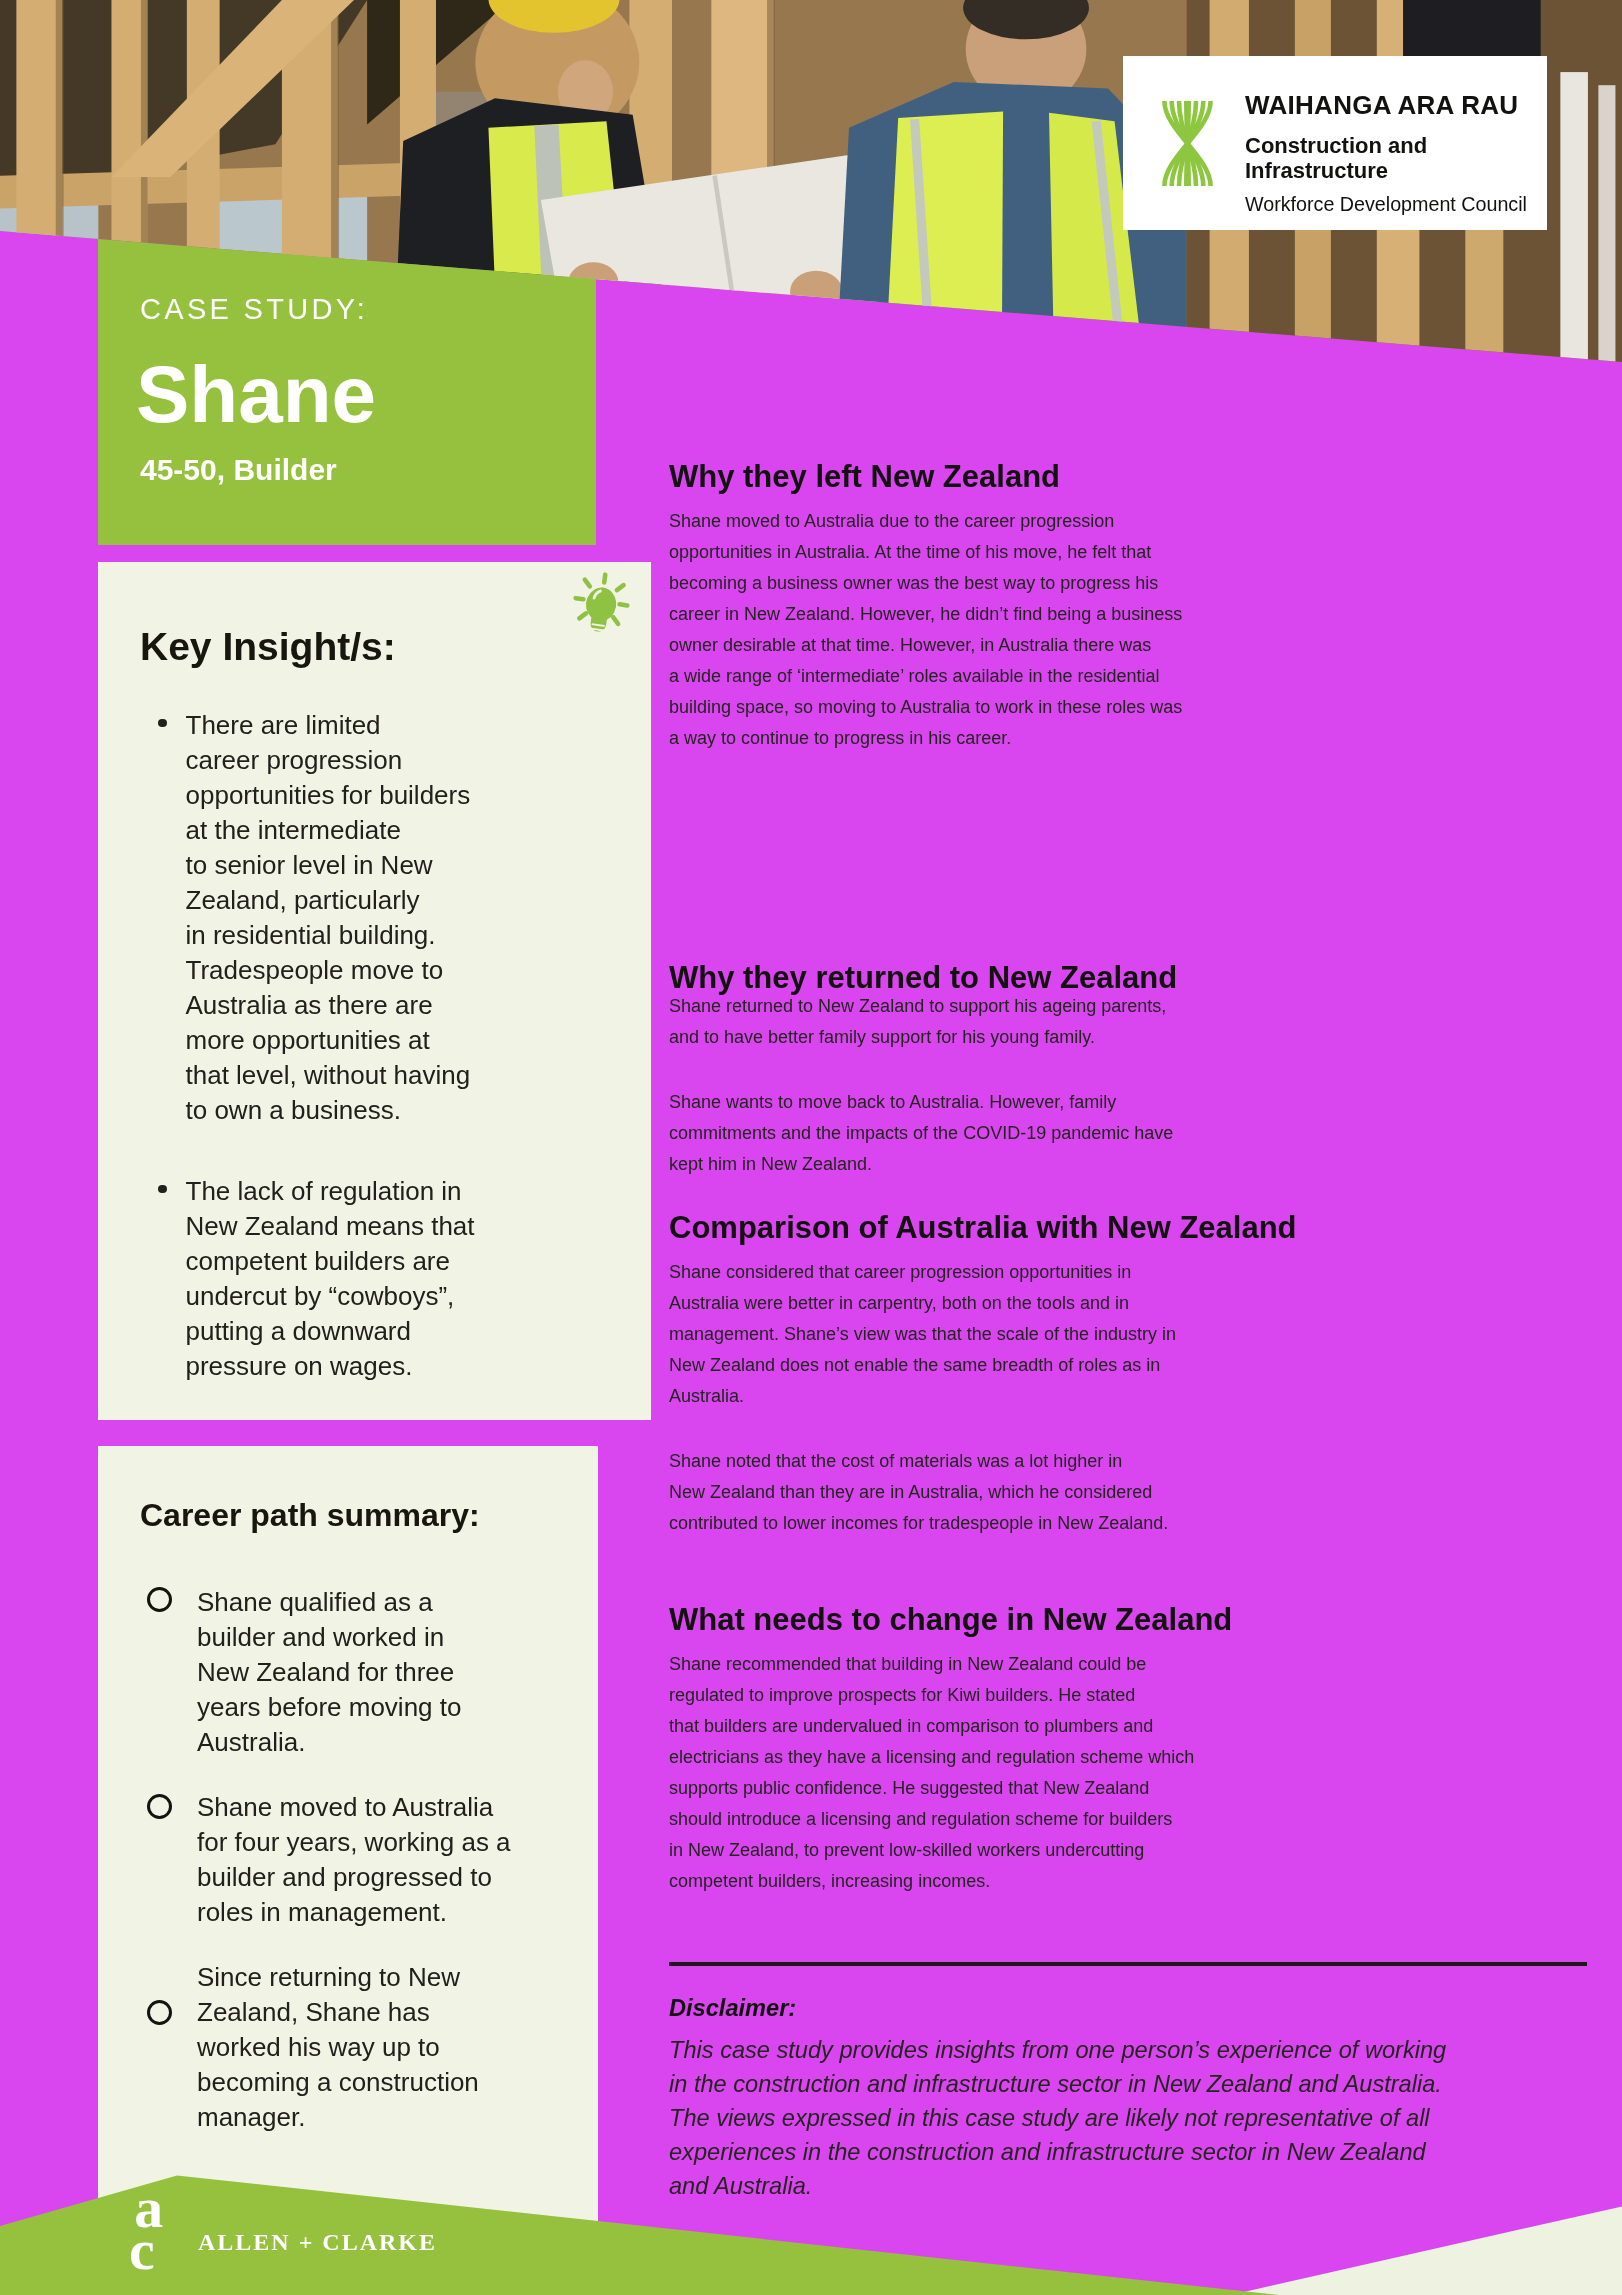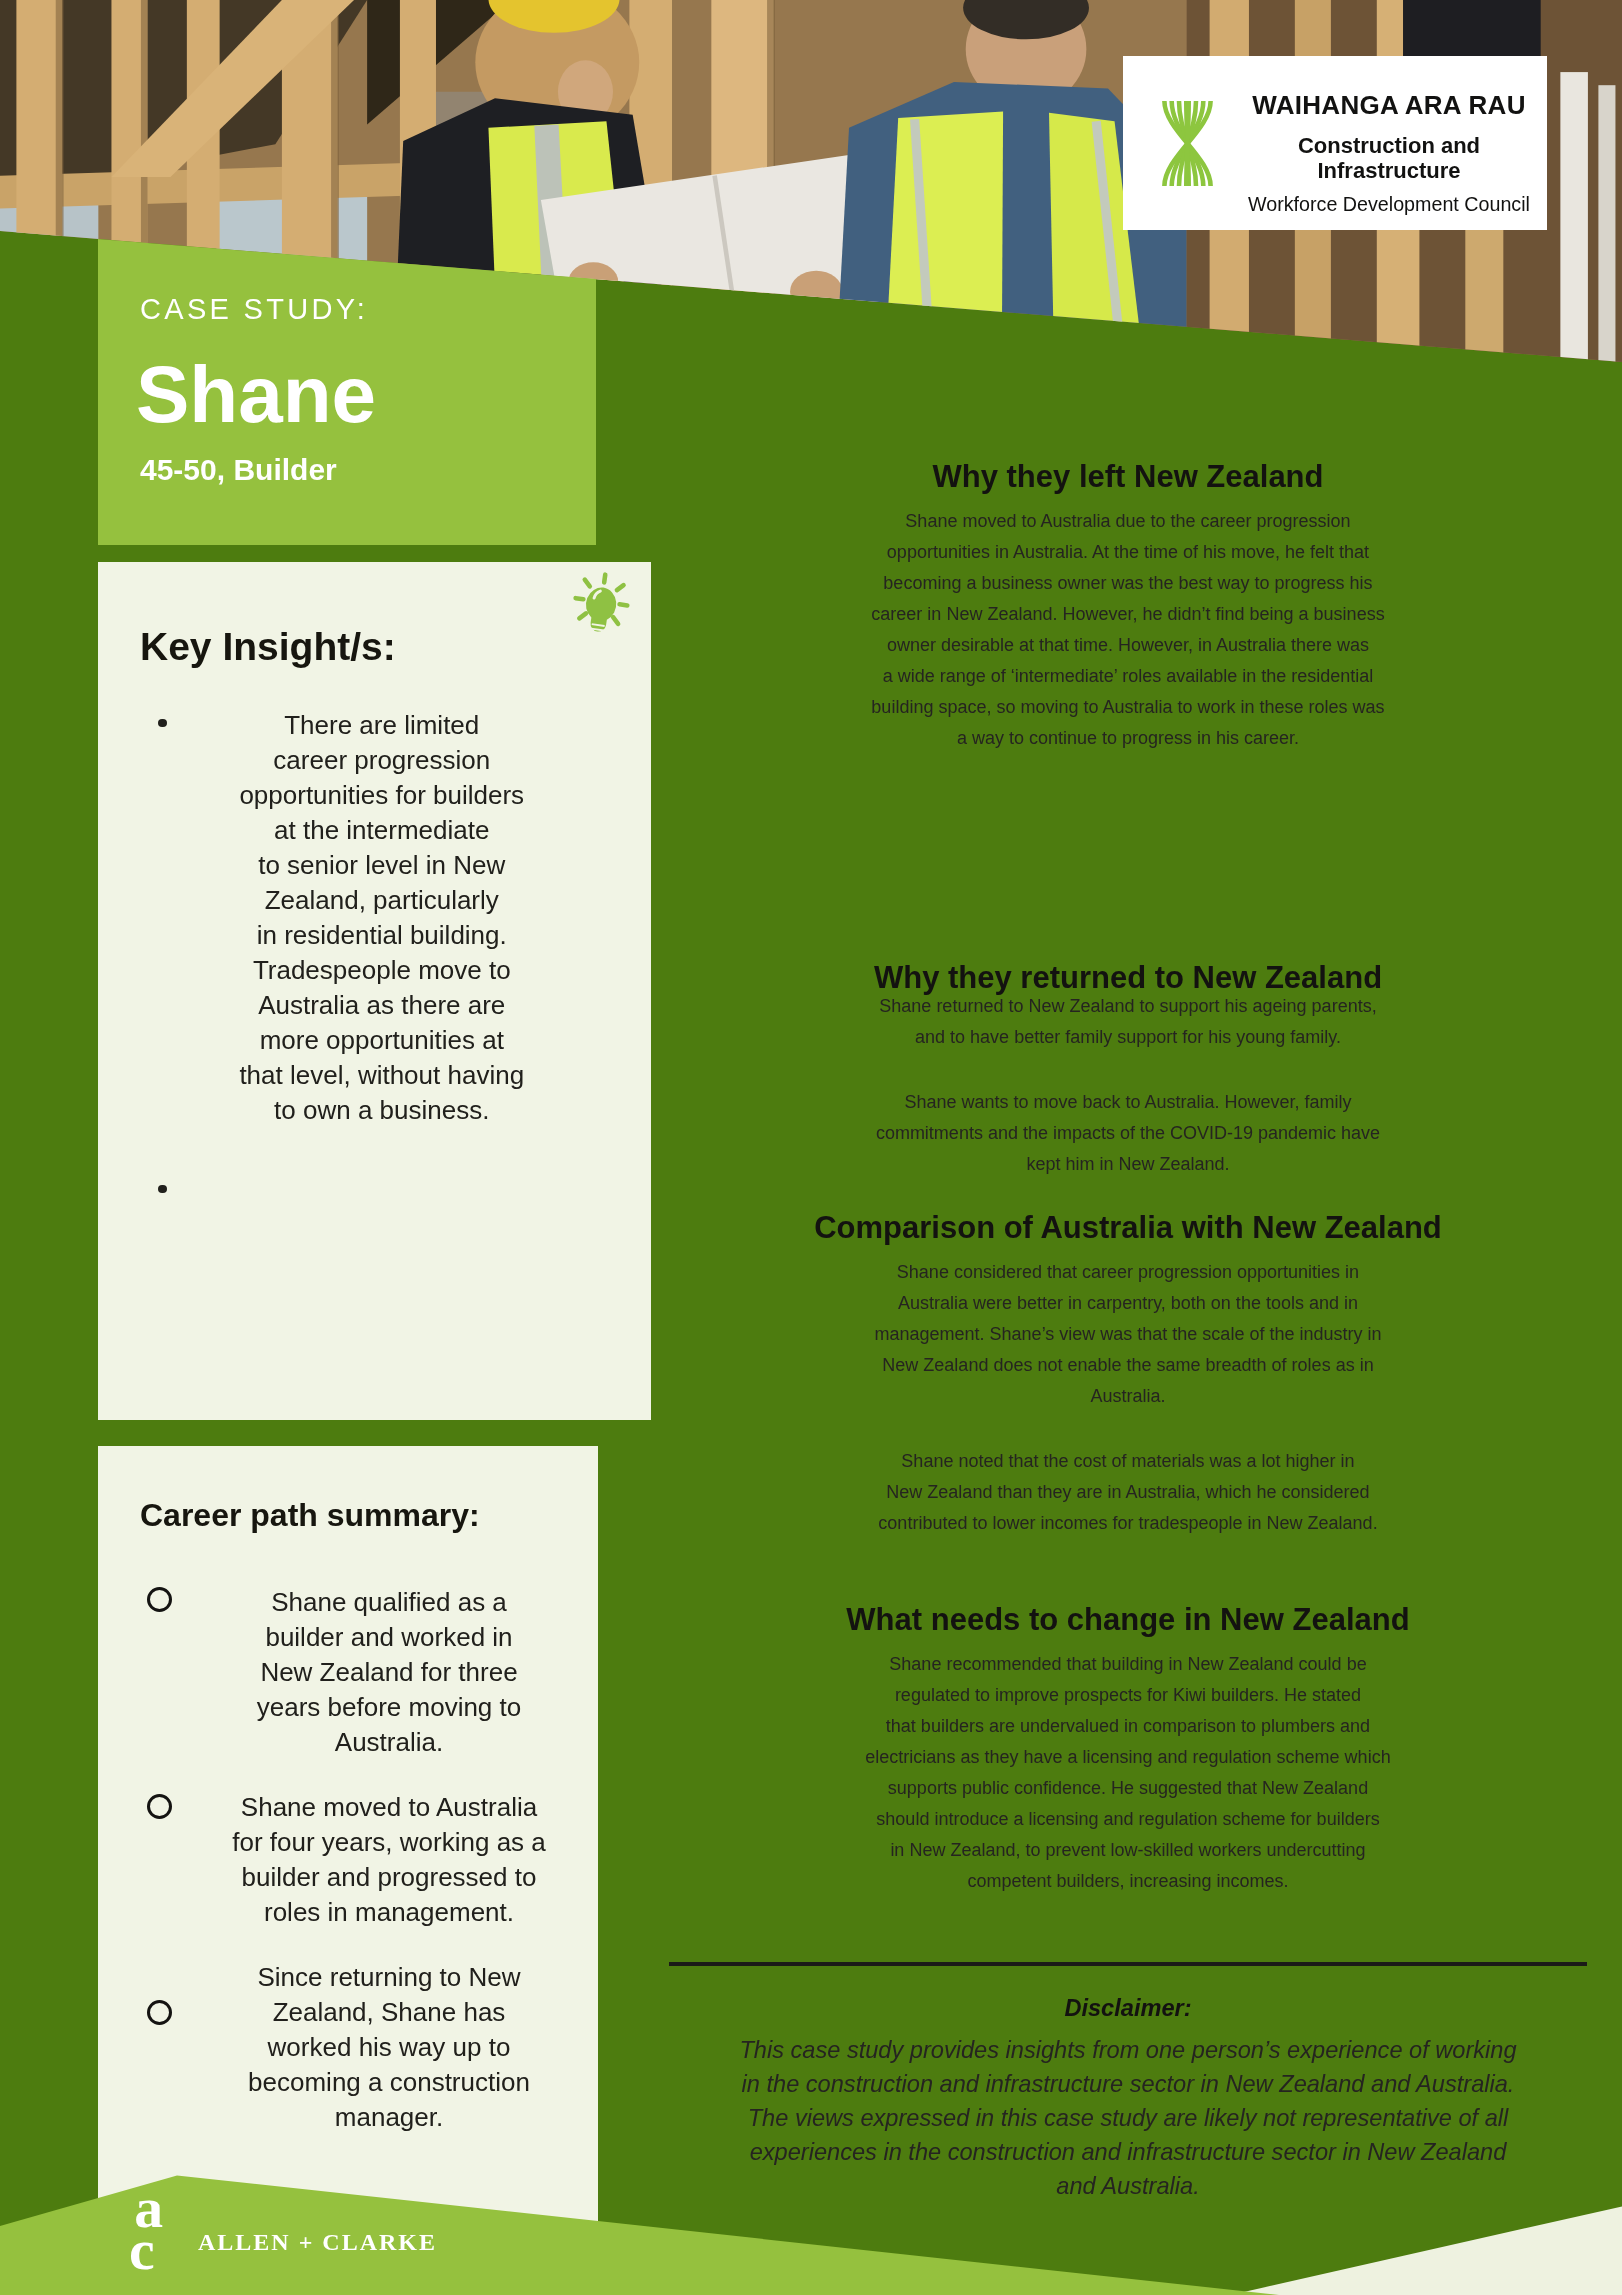--- a/index.html
+++ b/index.html
@@ -1,18 +1,18 @@
 <!DOCTYPE html>
 <html style="font-size:10.5px"><head>
 <meta charset="utf-8">
 <style>
   * { margin:0; padding:0; box-sizing:border-box; }
   html,body { background:#ffffff; }
   body { font-family:"Liberation Sans", sans-serif; color:#262522; }
-  .page { position:relative; width:1622px; height:2295px; background:#4d7c0f; overflow:hidden;text-align:center; }
+  .page { position:relative; width:1622px; height:2295px; background:#d946ef; overflow:hidden; }
   .abs { position:absolute; }
 
   
   .hero { left:0; top:0; width:1622px; height:367px;
           clip-path:polygon(0 0, 1622px 0, 1622px 362px, 0 231px); }
   .hero svg { display:block; width:1622px; height:367px; }
 
   
   .logo-box { left:1123px; top:56px; width:424px; height:174px; background:#ffffff; z-index:5; }
   .weave { position:absolute; left:27.5px; top:29px; width:73px; height:117px; }
@@ -187,21 +187,26 @@
 opportunities for builders
 at the intermediate
 to senior level in New
 Zealand, particularly
 in residential building.
 Tradespeople move to
 Australia as there are
 more opportunities at
 that level, without having
 to own a business.</span></li>
-      <li><span class="dot"></span></li>
+      <li><span class="dot"></span><span class="pre">The lack of regulation in
+New Zealand means that
+competent builders are
+undercut by “cowboys”,
+putting a downward
+pressure on wages.</span></li>
     </ul>
   </div>
 
   <div class="abs panel career-box">
     <h2>Career path summary:</h2>
   </div>
   <div class="abs timeline-dash"></div>
   <div class="abs timeline-node node1"></div>
   <div class="abs timeline-node node2"></div>
   <div class="abs timeline-node node3"></div>

